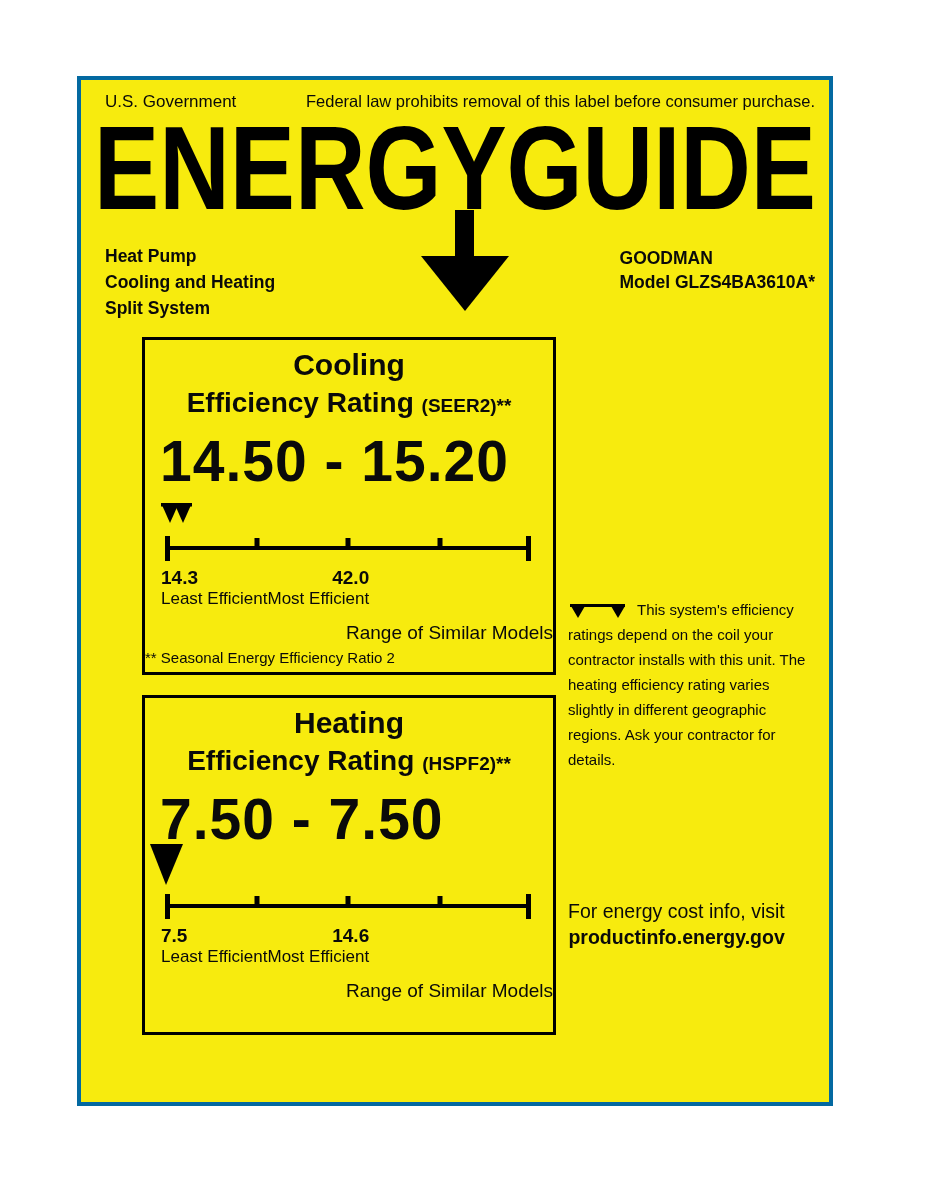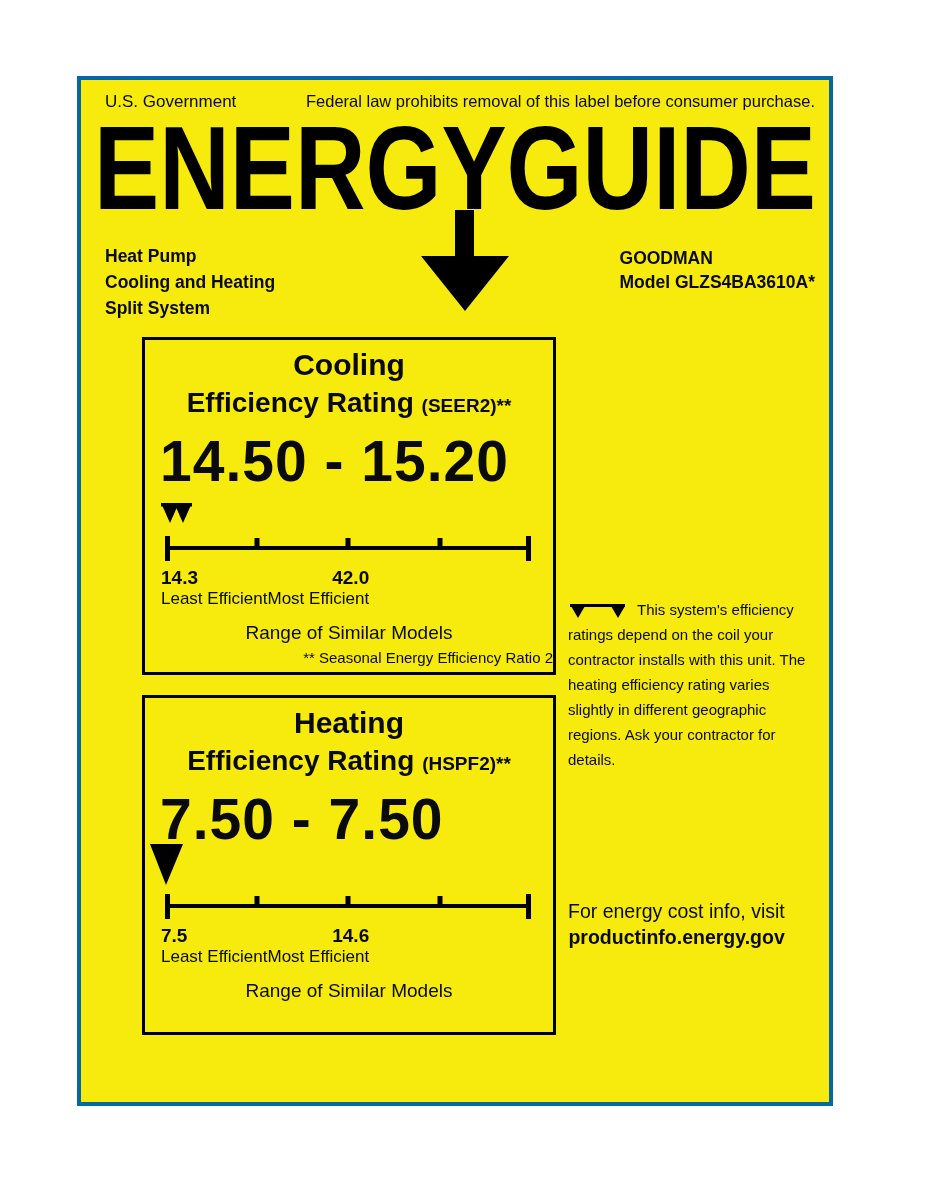--- a/index.html
+++ b/index.html
@@ -68,23 +68,23 @@
   .tick-end.left { left:0; } .tick-end.right { right:0; }
   .tick-mid { position:absolute; top:2px; width:5px; height:9px; background:#000;
     transform:translateX(-50%); }
 
   .scale-labels { position:absolute; top:226px; left:16px; right:18px;
     display:flex; justify-content:flex-start; }
   .scale-group-right { text-align:right; }
   .scale-val { font-size:19px; font-weight:bold; line-height:23px; }
   .scale-cap { font-size:17px; line-height:20px; }
 
-  .range-caption { position:absolute; top:282px; left:0; right:0; text-align:center;
+  .range-caption { position:absolute; top:282px; left:0; right:0; text-align:right;
     font-size:19px; }
-  .box-footnote { position:absolute; top:309px; left:0; right:0; text-align:right;
+  .box-footnote { position:absolute; top:309px; left:0; right:0; text-align:left;
     font-size:15px; }
 
   
   .note { position:absolute; left:487px; top:517px; width:244px;
     font-size:15px; line-height:25px; }
   .note-icon { float:left; width:58px; height:16px; margin:7px 9px 0 2px; }
   .note-icon rect, .note-icon polygon { fill:#000; }
 
   
   .energy-info { position:absolute; left:487px; top:818px;

